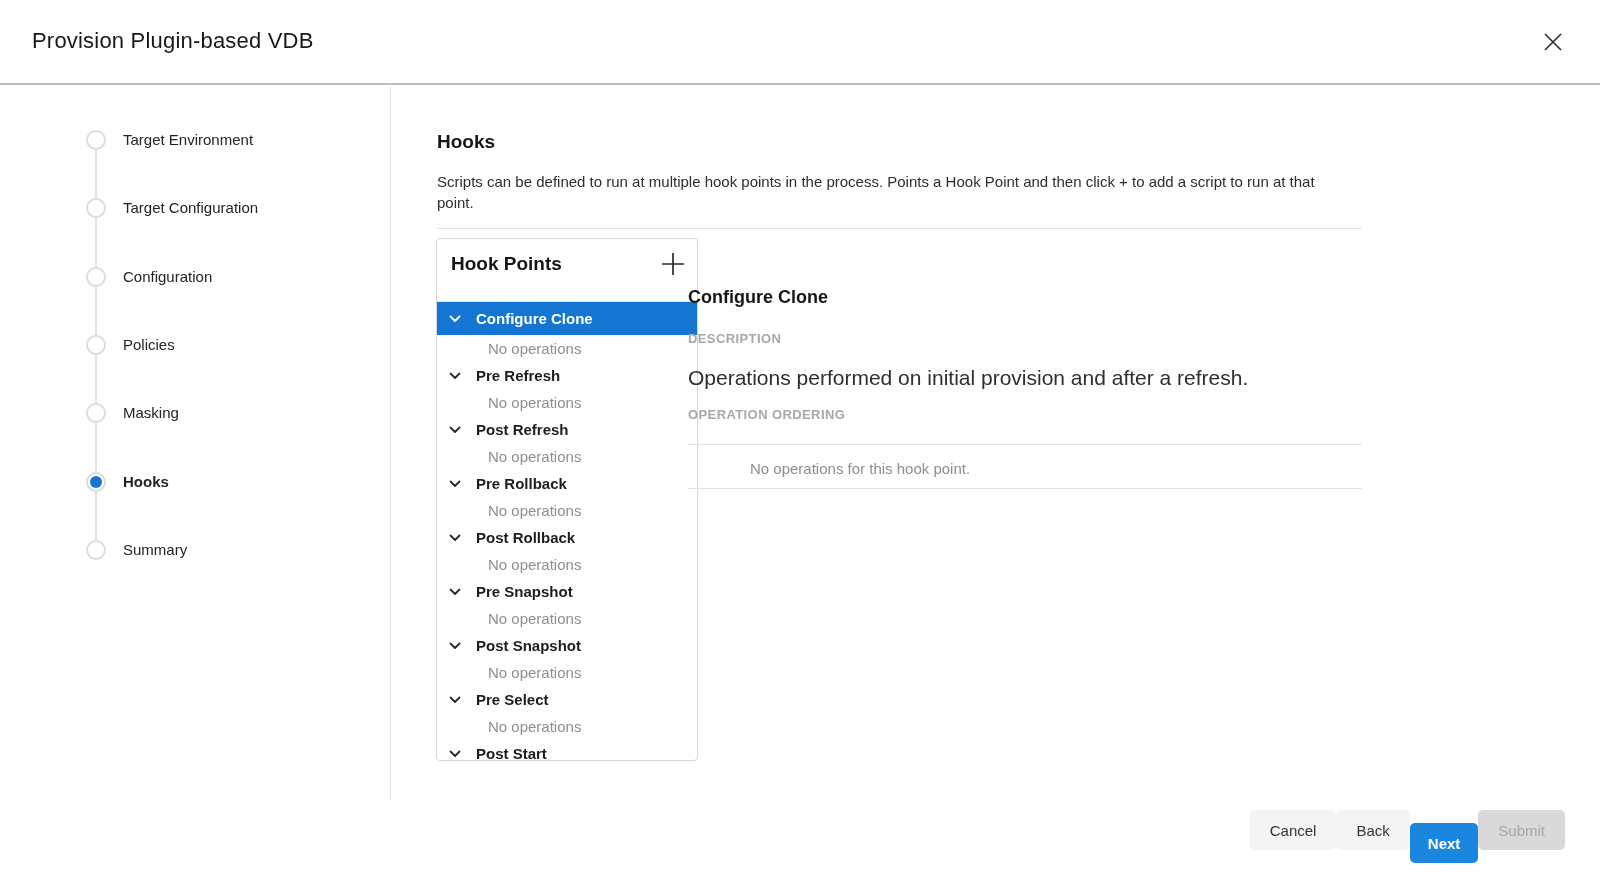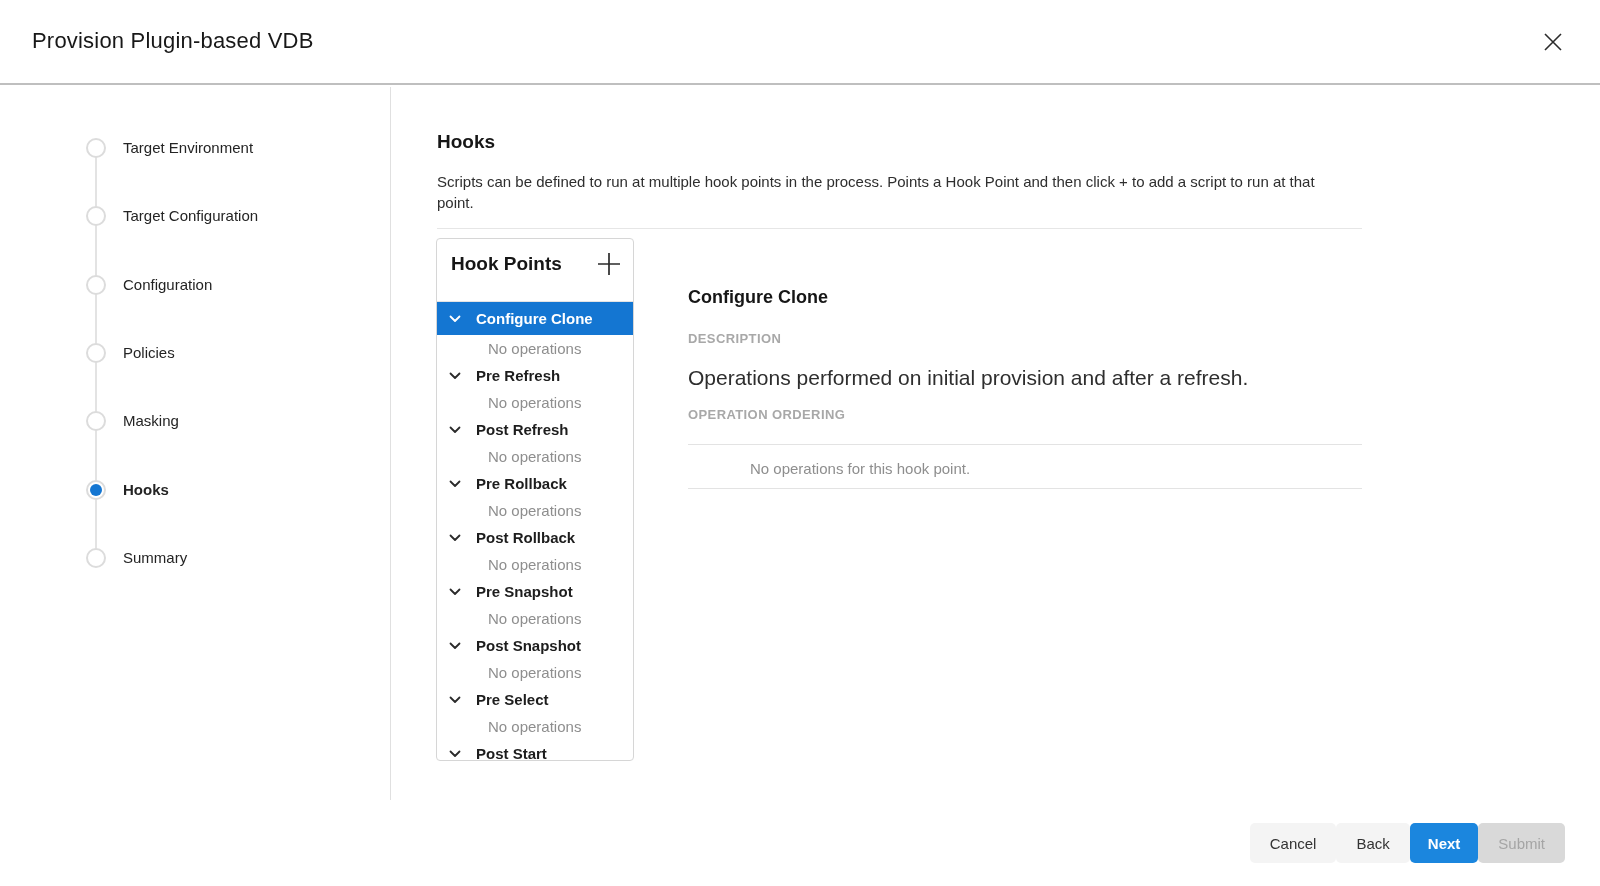--- a/index.html
+++ b/index.html
@@ -37,21 +37,21 @@
   
   .stepper {
     position: absolute; left: 0; top: 87px; width: 389px; height: 713px;
   }
   .stepper .connector {
     position: absolute; left: 95px; top: 52px; width: 2px; height: 410px;
     background: #e3e3e3;
   }
   .step {
     position: absolute; left: 0; width: 389px; height: 24px;
-    display: flex; align-items: center; cursor: pointer; margin-top: 8px;
+    display: flex; align-items: center; cursor: pointer;
   }
   .step-circle {
     position: absolute; left: 86px; top: 2px;
     width: 20px; height: 20px; border-radius: 50%;
     background: #fff; border: 2px solid #dcdcdc;
     display: flex; align-items: center; justify-content: center;
   }
   .step.active .step-circle::after {
     content: ""; width: 12px; height: 12px; border-radius: 50%;
     background: var(--accent);
@@ -76,21 +76,21 @@
     position: absolute; left: 437px; top: 171px; width: 915px;
     font-size: 15px; line-height: 21px; color: #2e2e2e;
   }
   .intro-divider {
     position: absolute; left: 437px; top: 228px; width: 925px; height: 1px;
     background: #e6e6e6;
   }
 
   
   .hook-panel {
-    position: absolute; left: 436px; top: 238px; width: 198px; height: 523px;
+    position: absolute; left: 436px; top: 238px; width: 262px; height: 523px;
     background: #fff; border: 1px solid #d6d6d6; border-radius: 4px;
     overflow: hidden;
   }
   .hook-panel-header {
     position: relative; height: 63px; border-bottom: 1px solid #e4e4e4;
   }
   .hook-panel-title {
     position: absolute; left: 14px; top: 14px;
     font-size: 19px; font-weight: bold; color: #161616;
   }
@@ -150,21 +150,21 @@
   .footer {
     position: absolute; right: 35px; bottom: 23px;
     display: flex; gap: 0;
   }
   .btn {
     height: 40px; padding: 0 20px; border: none; border-radius: 5px;
     font-family: inherit; font-size: 15px; cursor: pointer;
     display: flex; align-items: center; justify-content: center;
     background: #f4f4f4; color: #333;
   }
-  .btn.primary { background: var(--next-blue); color: #fff; font-weight: bold; padding: 0 18px; }
+  .btn.primary { background: var(--next-blue); color: #fff; font-weight: bold; padding: 0 18px; margin-top: 13px; }
   .btn.disabled { background: #d9d9d9; color: #a5a5a5; cursor: default; }
 </style>
 </head>
 <body>
 
 <header class="titlebar">
   <h1>Provision Plugin-based VDB</h1>
   <button class="close-btn">
     <span style="display:flex">
       <svg width="26" height="26" viewBox="0 0 26 26">

